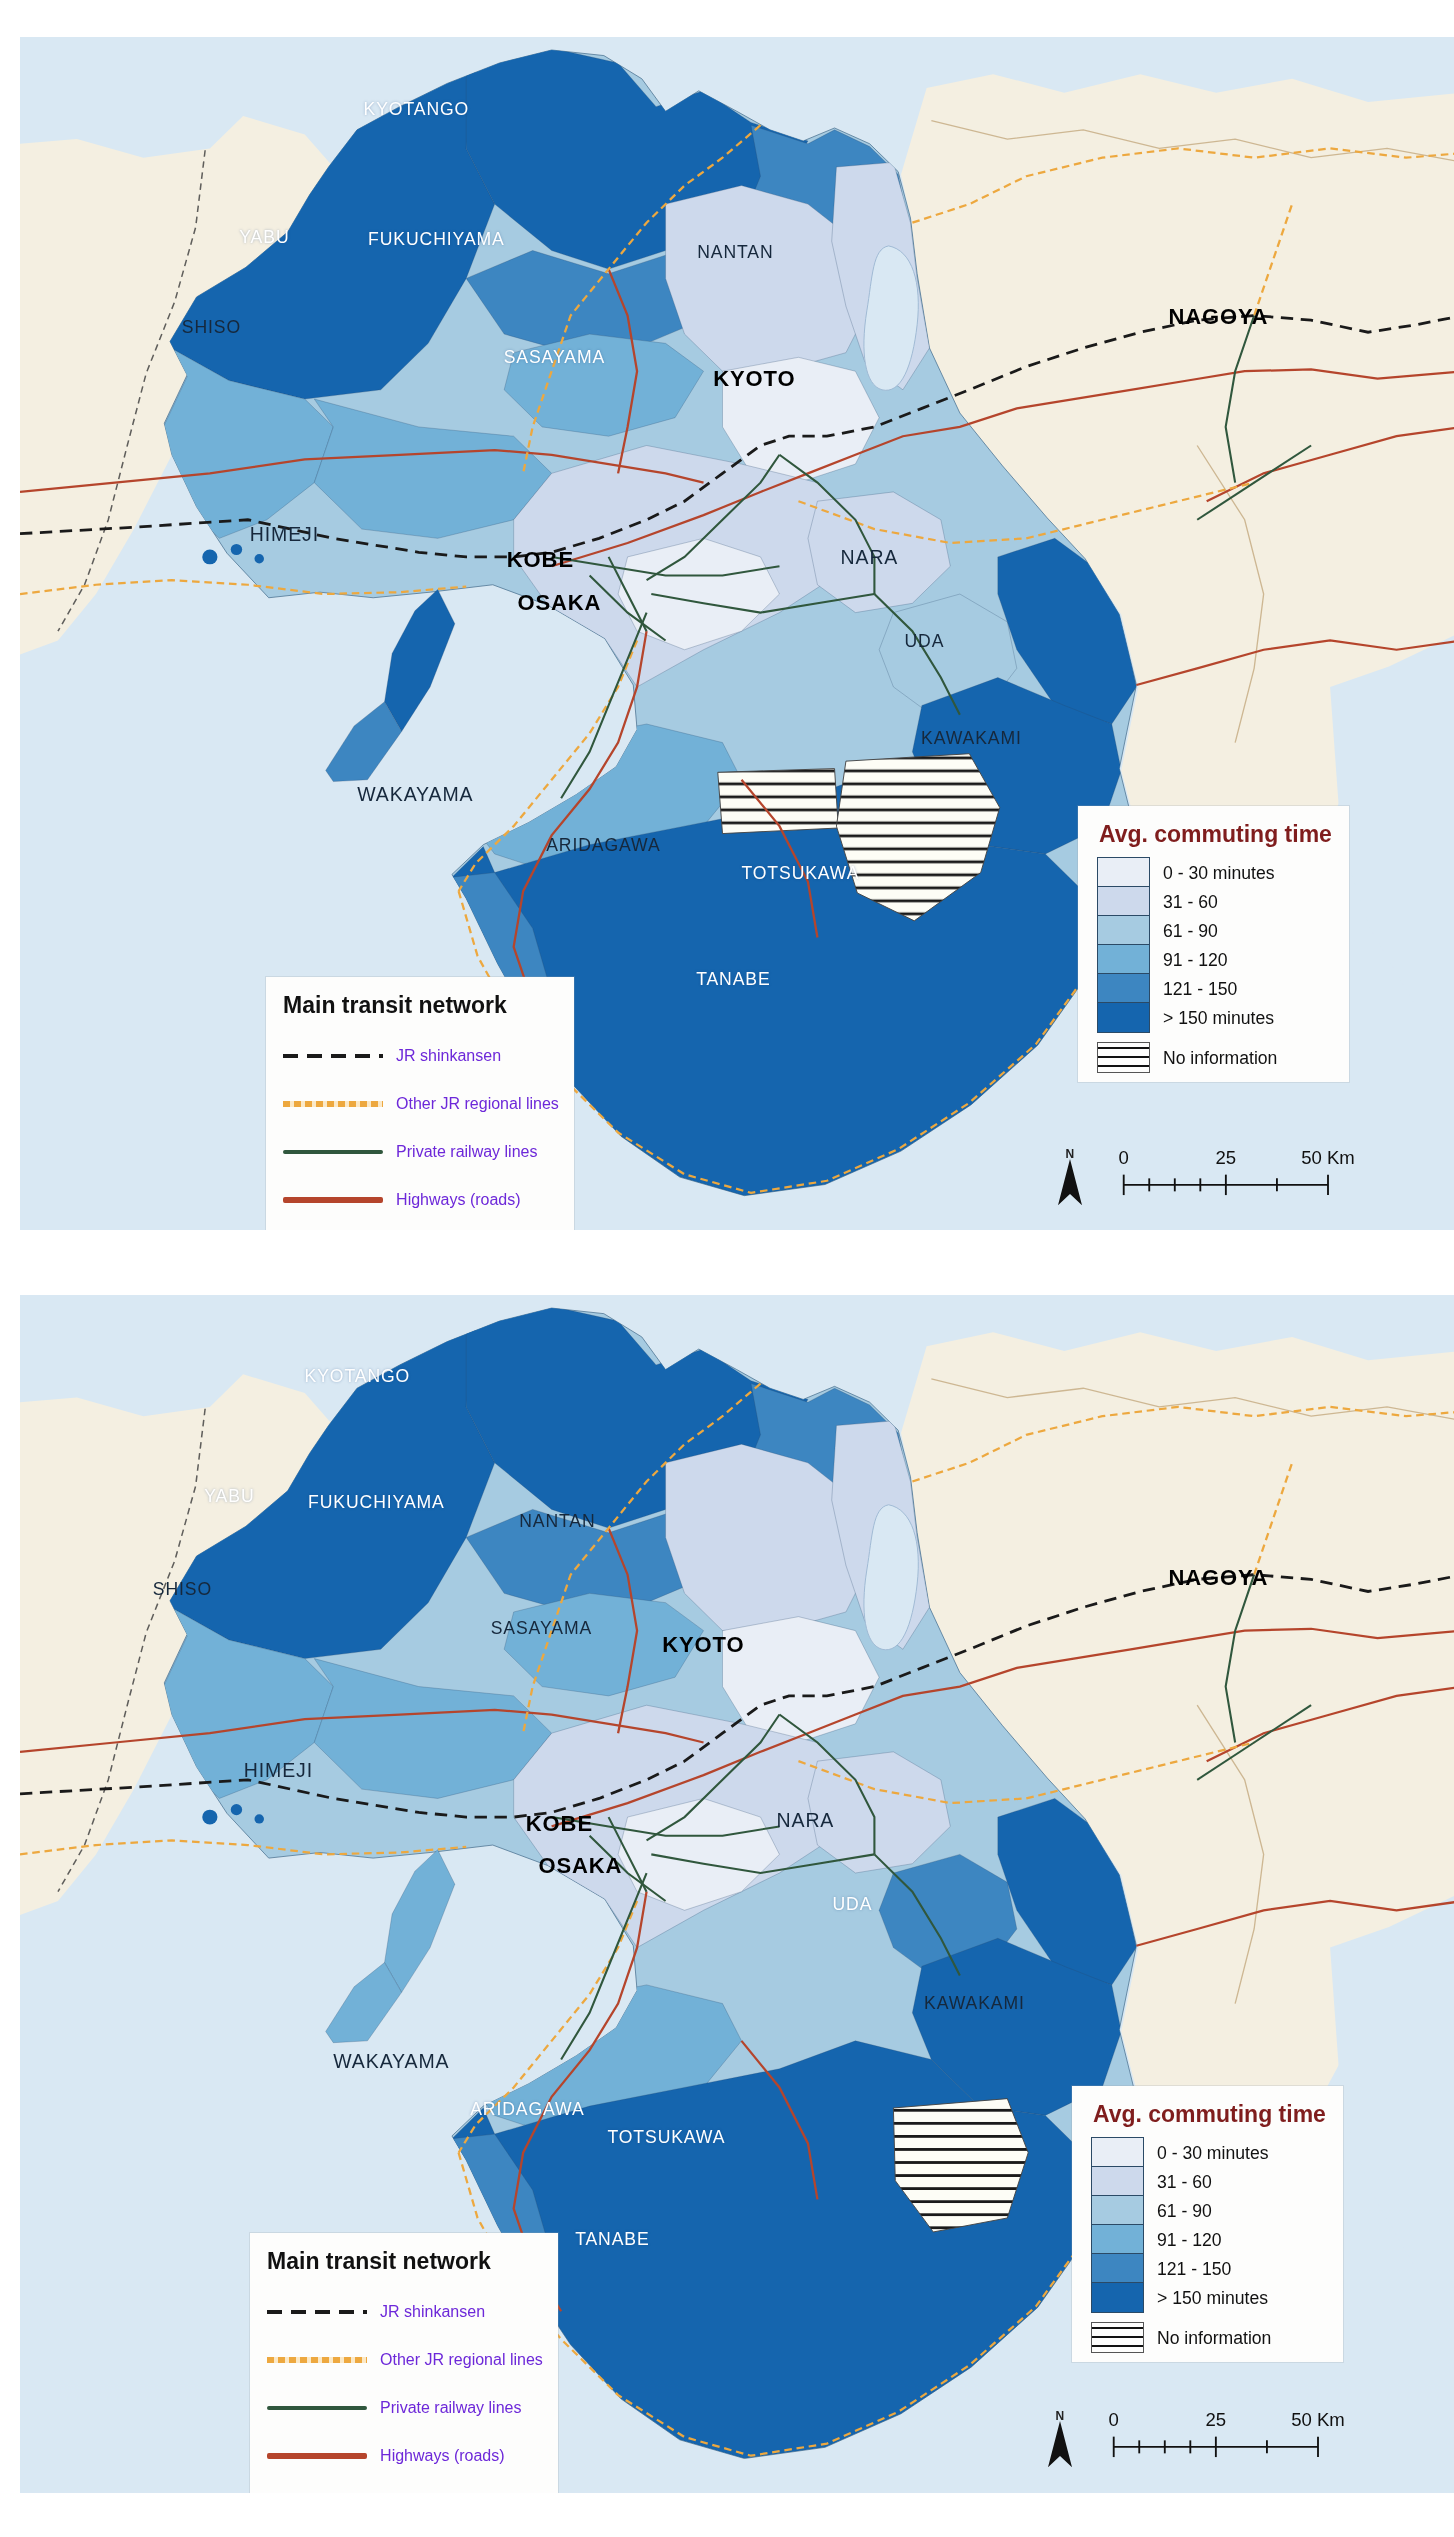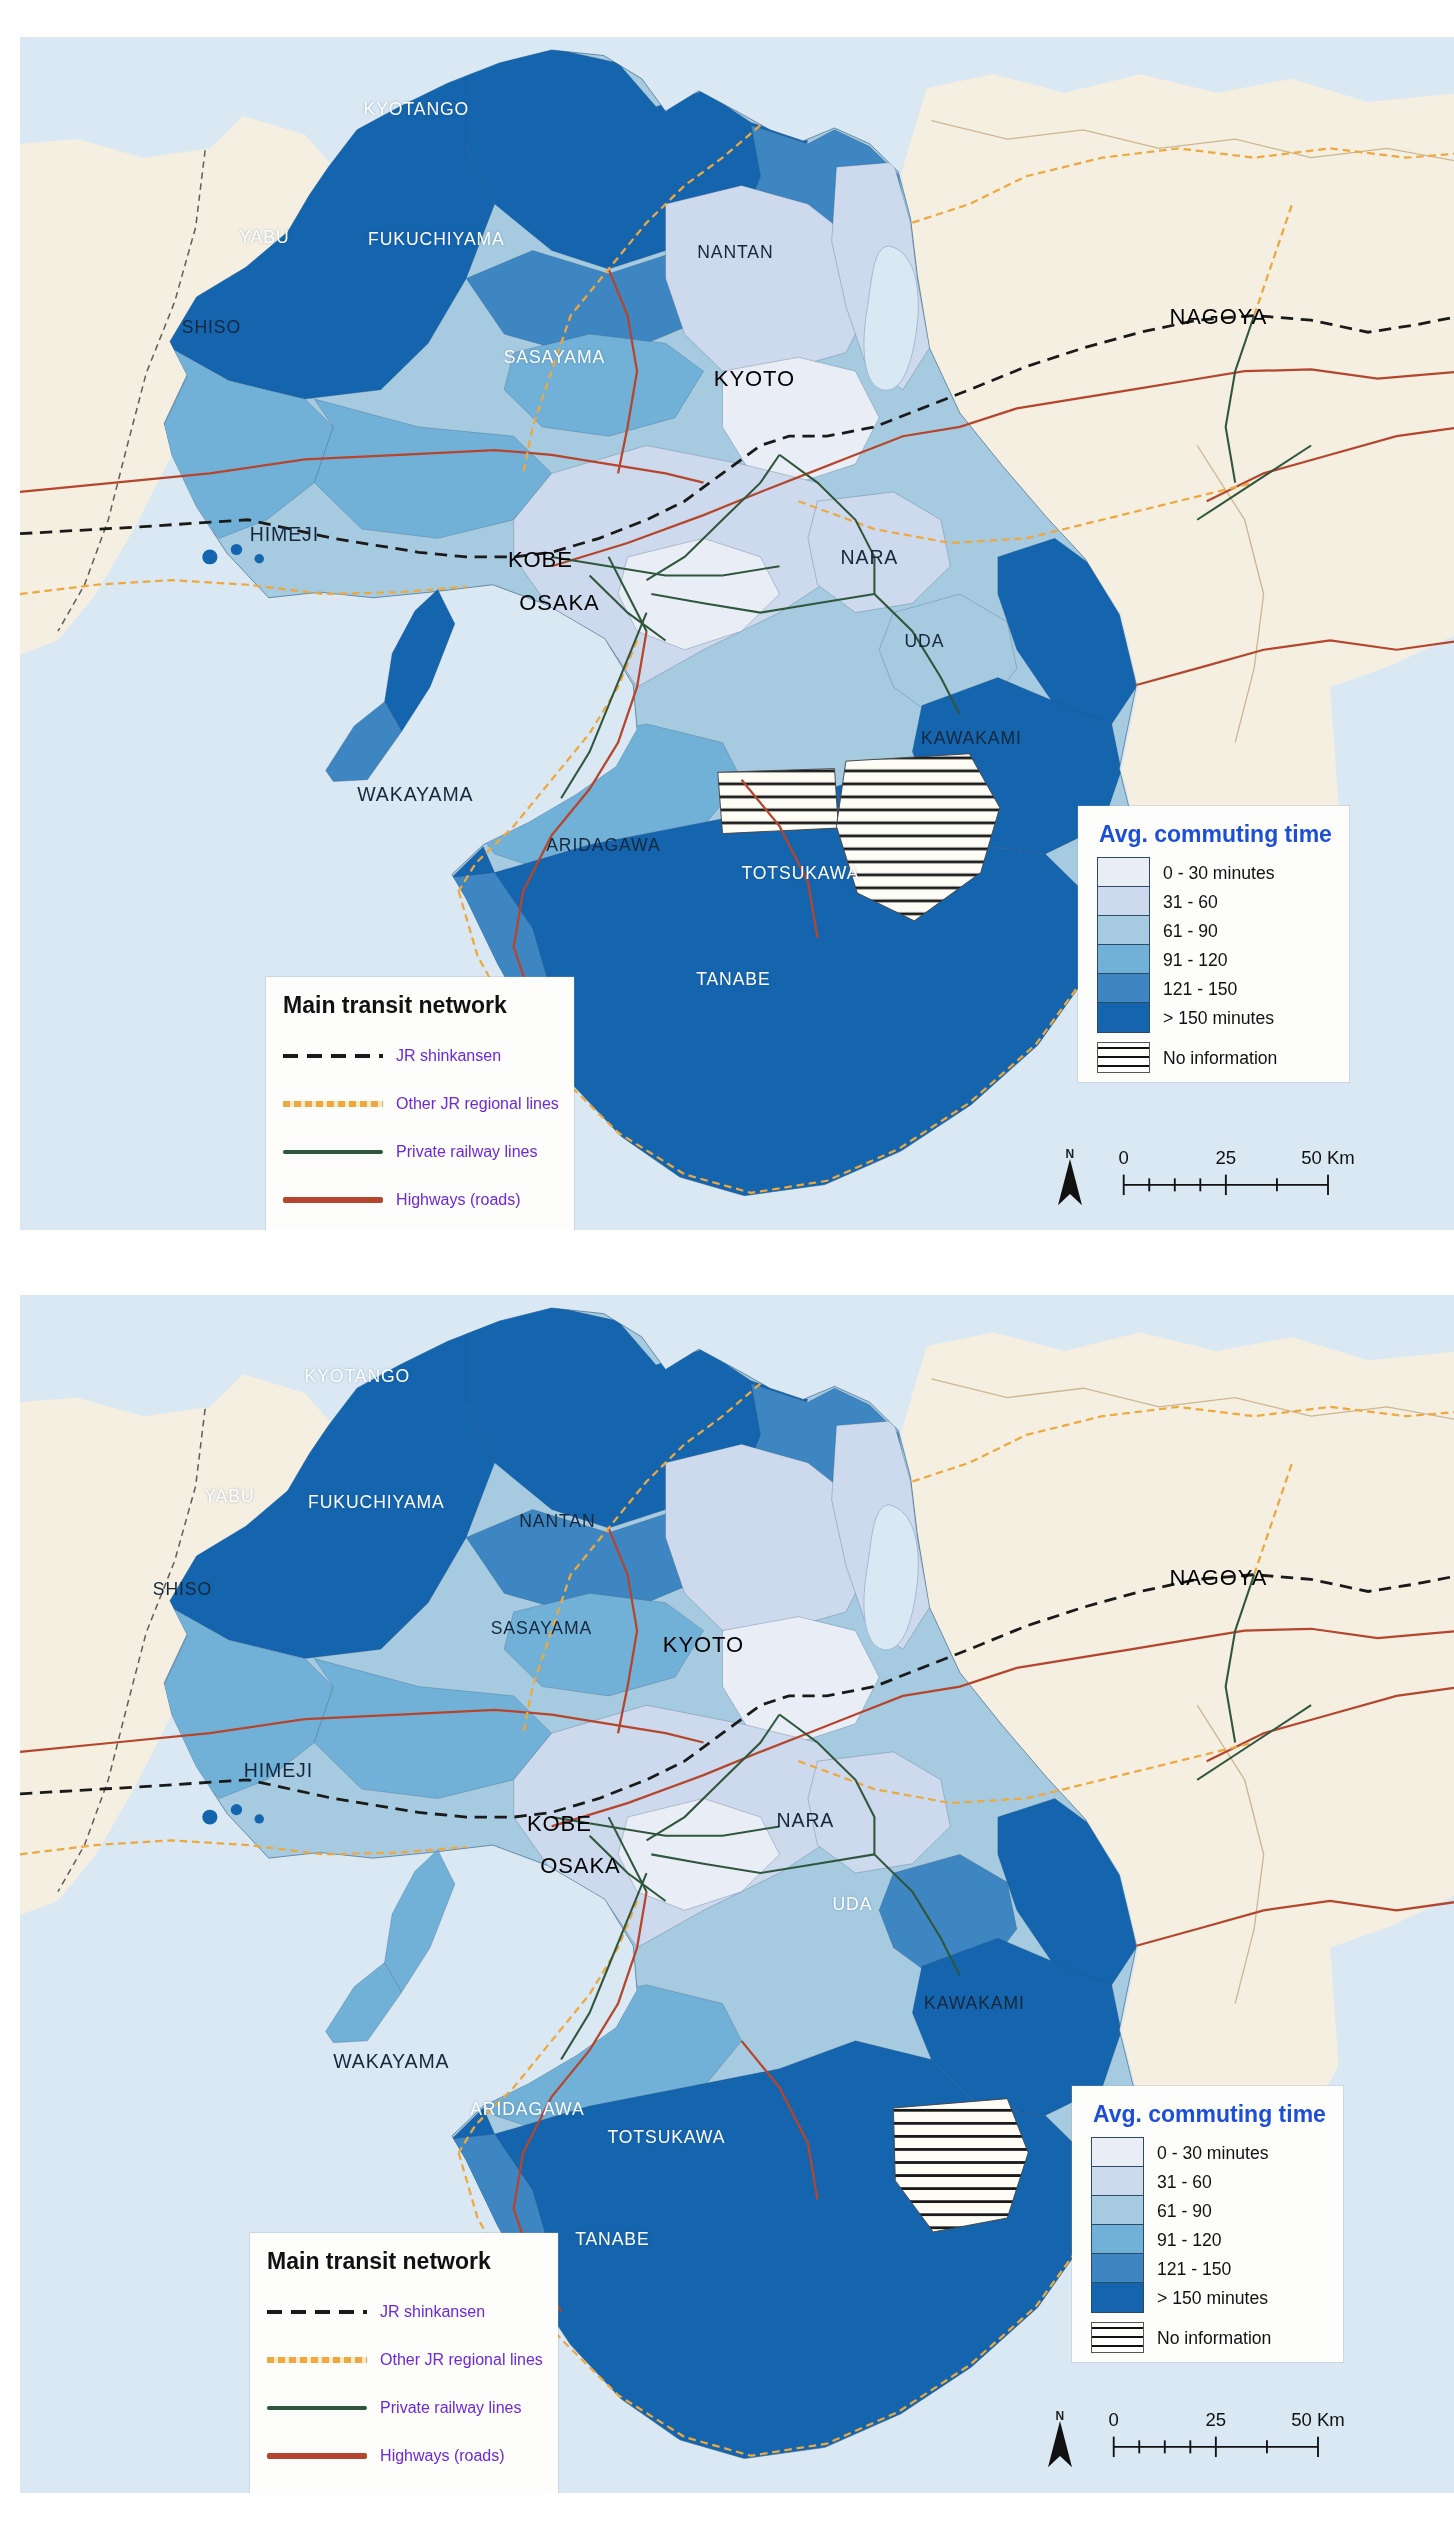--- a/index.html
+++ b/index.html
@@ -22,26 +22,26 @@
   #map1 .p-kii-n{fill:var(--c4);}  #map2 .p-kii-n{fill:var(--c4);}
   #map2 .h1,#map2 .h2{display:none;}
   #map1 .h3{display:none;}
 
   
   .labels{position:absolute;left:0;top:0;width:100%;height:100%;pointer-events:none;}
   .place-label{position:absolute;transform:translate(-50%,-50%);white-space:nowrap;
                letter-spacing:0.9px;font-weight:400;}
   .place-label.light{color:var(--labelLight);text-shadow:0 0 2.8px rgba(20,60,120,.35);}
   .place-label.dark{color:var(--labelDark);}
-  .place-label.city{color:var(--labelCity);font-weight:400;letter-spacing:0.9px;}
+  .place-label.city{color:var(--labelCity);font-weight:700;letter-spacing:0.9px;}
 
   
   .commute-legend{position:absolute;background:#fdfdfc;box-shadow:0 0 0 0.9px rgba(150,160,170,.25);
                   padding:13px 16.7px 9.3px 18.6px;}
-  .commute-title{font-weight:700;font-size:23px;color:#1d4ed8;margin:1.9px 0 11px 1.9px;}
+  .commute-title{font-weight:700;font-size:23px;color:#7f1d1d;margin:1.9px 0 11px 1.9px;}
   .crow{display:flex;align-items:center;height:29px;}
   .crow .sw{width:51px;height:29px;border:0.9px solid #2b4a66;margin-top:-0.9px;margin-right:13px;flex:0 0 auto;}
   .crow .clabel{font-size:17.6px;color:#111;}
   .crow.noinfo{margin-top:11px;}
   .crow.noinfo .sw{background:repeating-linear-gradient(180deg,#fdfdfc 0 3.7px,#111 3.7px 5.6px,#fdfdfc 5.6px 9.3px);
                    border:0.9px solid #555;}
 
   
   .transit-legend{position:absolute;background:#fdfdfc;box-shadow:0 0 0 0.9px rgba(150,160,170,.25);
                   padding:13px 15px 15px 16.7px;}

